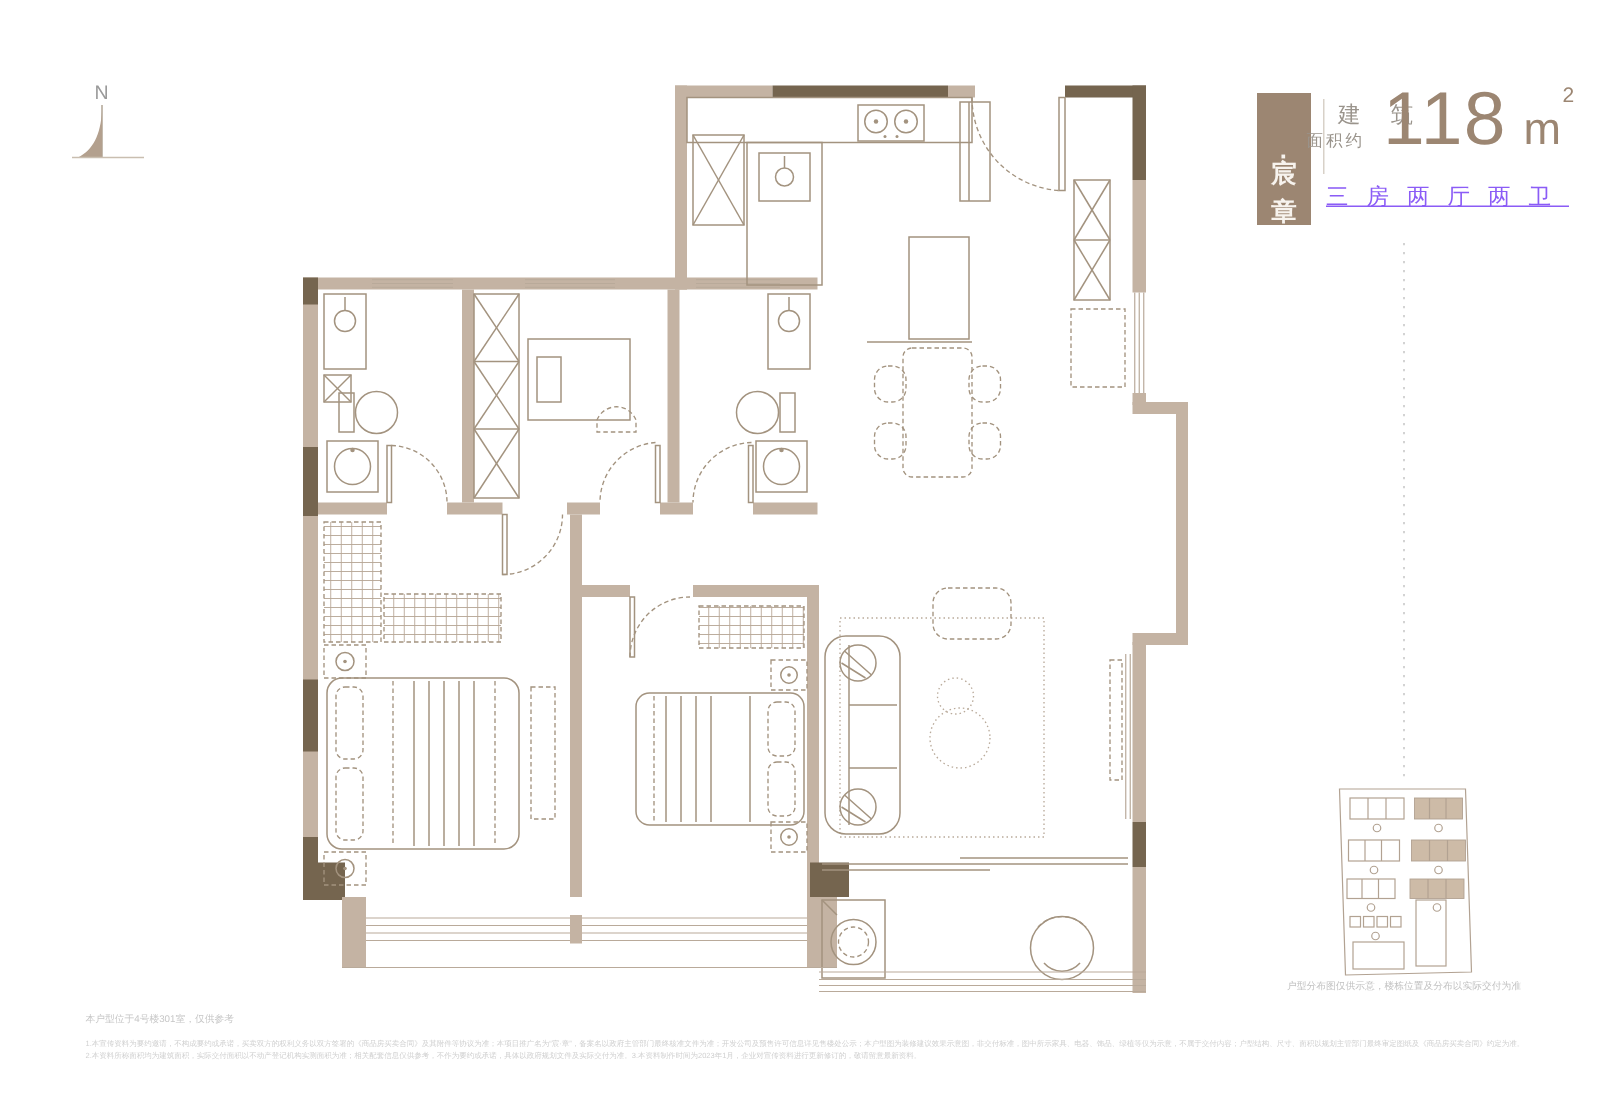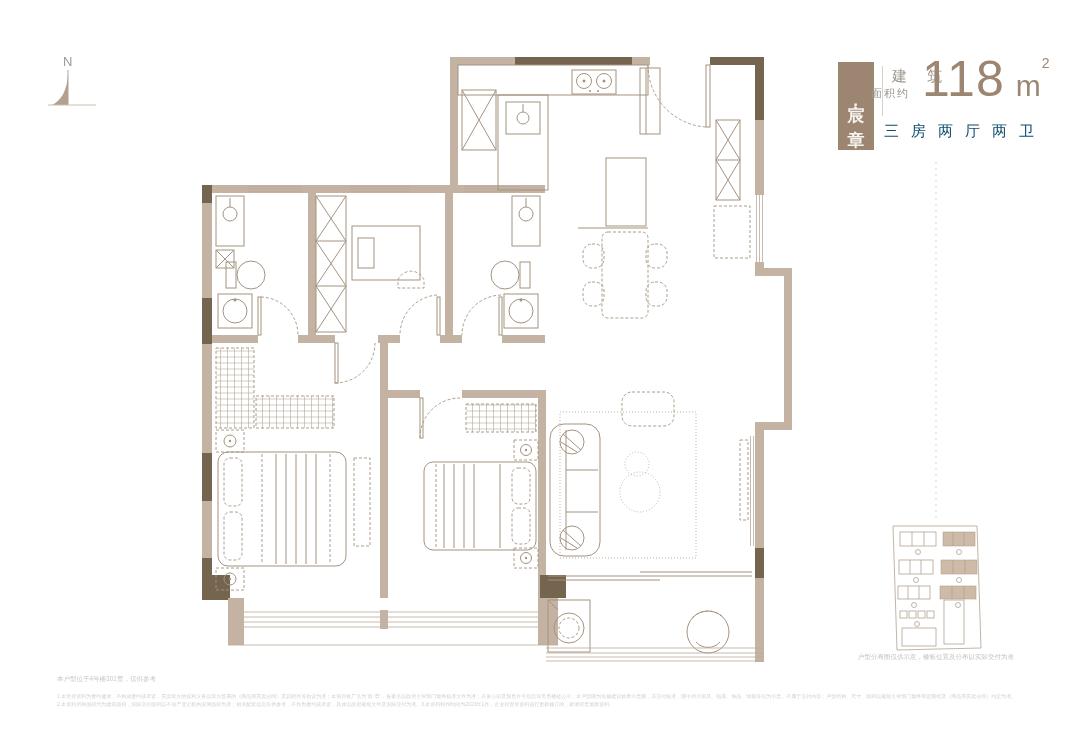--- a/index.html
+++ b/index.html
@@ -21,21 +21,21 @@
   .badge{position:absolute;left:838px;top:62px;width:36px;height:88px;background:#9c8672;
          display:flex;align-items:center;justify-content:center;}
   .badge span{writing-mode:vertical-rl;text-orientation:upright;color:#f7f3ee;font-size:17px;
          letter-spacing:3px;font-weight:600;}
   .vdiv{position:absolute;left:882px;top:66px;height:50px;border-left:1px solid #d8d1c8;}
   .area-lab1{position:absolute;left:892px;top:67px;font-size:15px;color:#9a948c;letter-spacing:8px;}
   .area-lab2{position:absolute;left:871px;top:86px;font-size:11px;color:#9a948c;letter-spacing:2px;text-align:right;}
   .area-num{position:absolute;left:922px;top:50px;font-size:50px;color:#9c8672;font-weight:500;letter-spacing:1px;}
   .area-unit{font-size:30px;font-weight:400;}
   .area-sup{font-size:14px;vertical-align:28px;font-weight:400;}
-  .layout-lab{position:absolute;left:884px;top:122px;font-size:15px;color:#0c4a6e;letter-spacing:12px;white-space:nowrap;}
+  .layout-lab{position:absolute;left:884px;top:122px;font-size:15px;color:#8b5cf6;letter-spacing:12px;white-space:nowrap;text-decoration:underline;}
 
   
   .map-note{position:absolute;left:858px;top:653px;width:220px;font-size:6.5px;color:#c2c2c2;}
   .loc-note{position:absolute;left:57px;top:675px;font-size:6.5px;color:#c6c6c6;}
   .disc{position:absolute;left:57px;width:968px;font-size:5px;line-height:7px;color:#d0d0d0;}
   .d1{top:693px;} .d2{top:701px;}
 </style>
 </head>
 <body>
 

